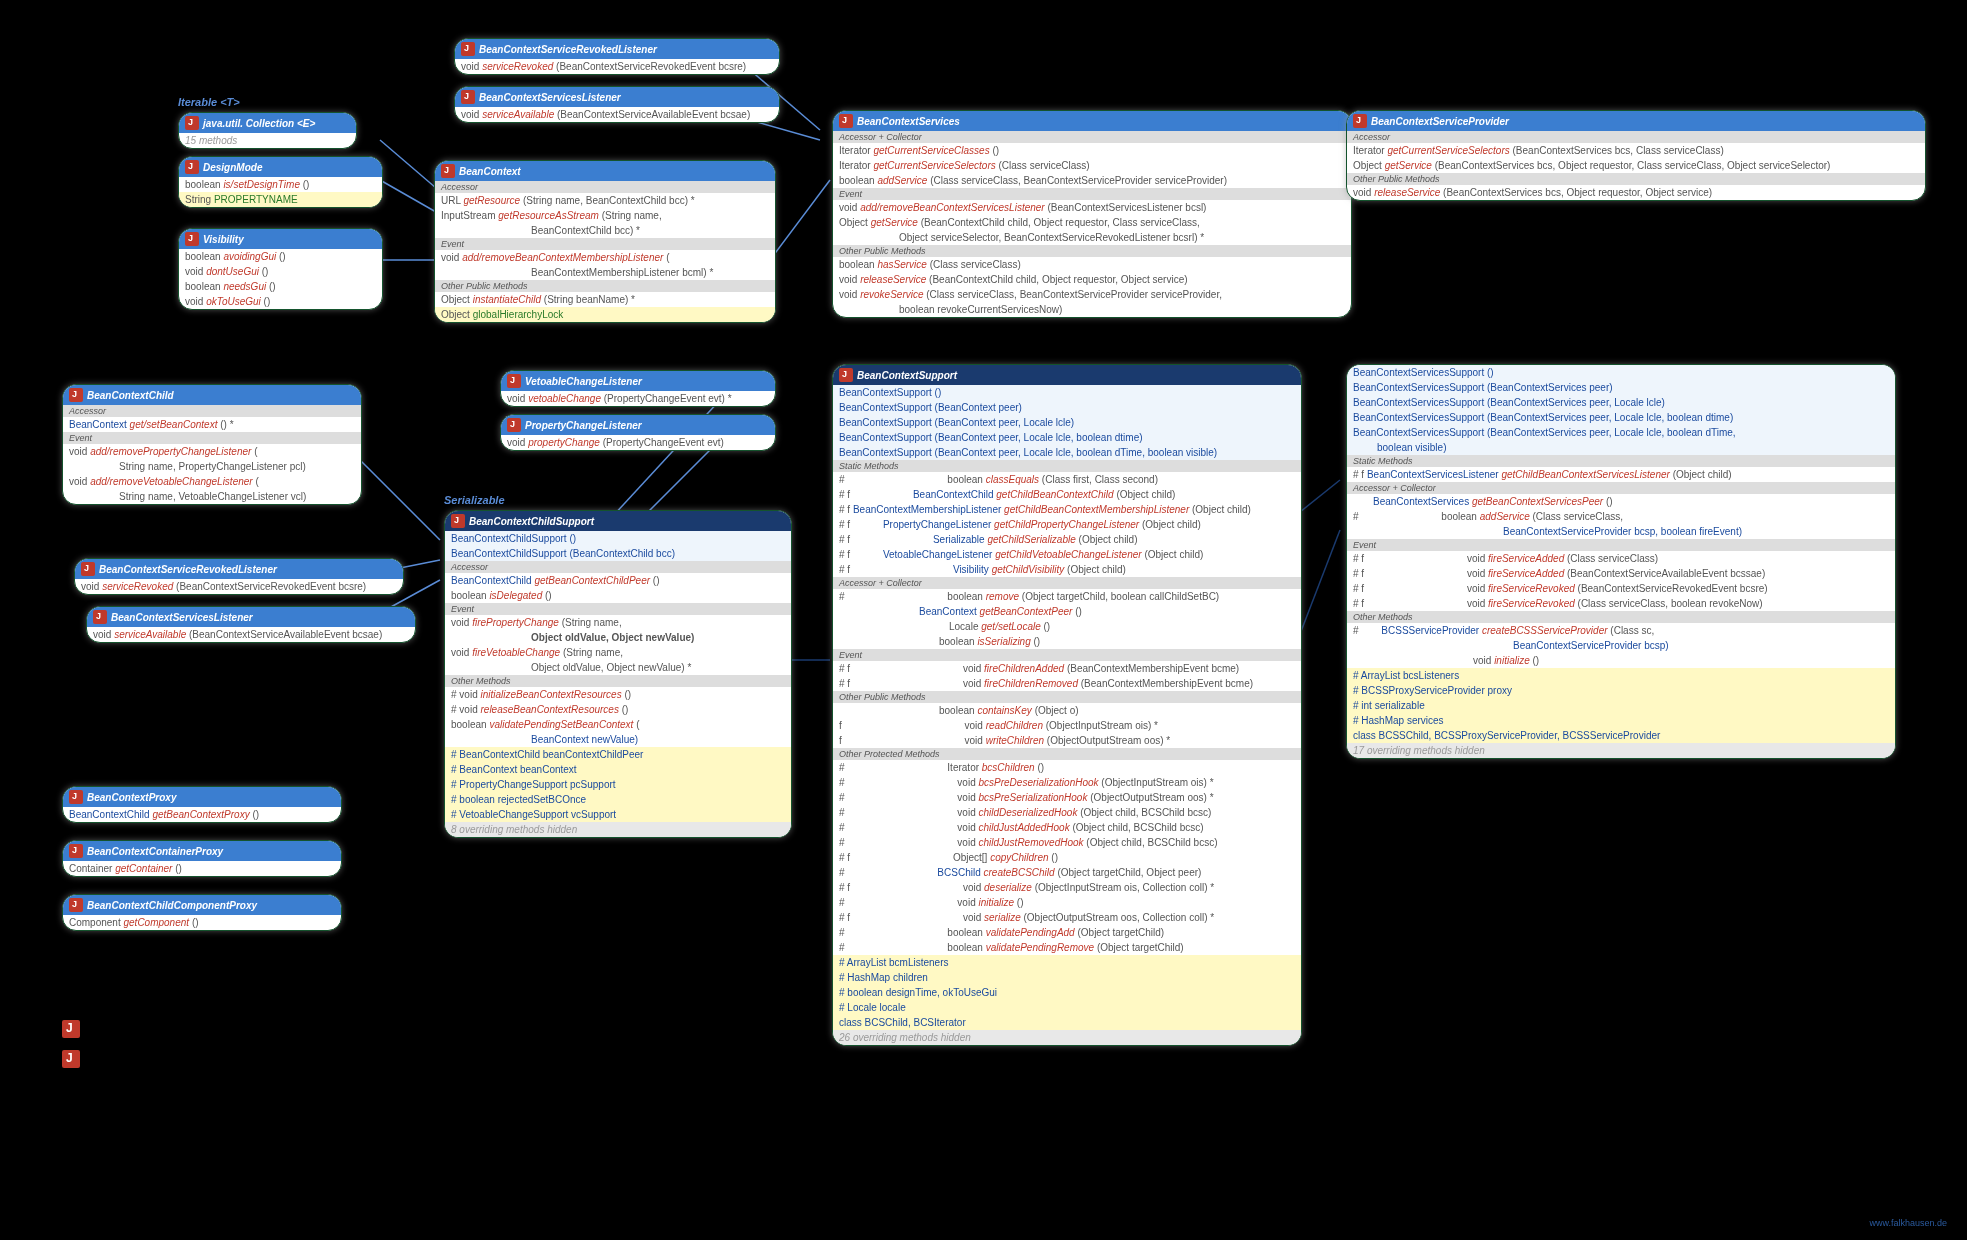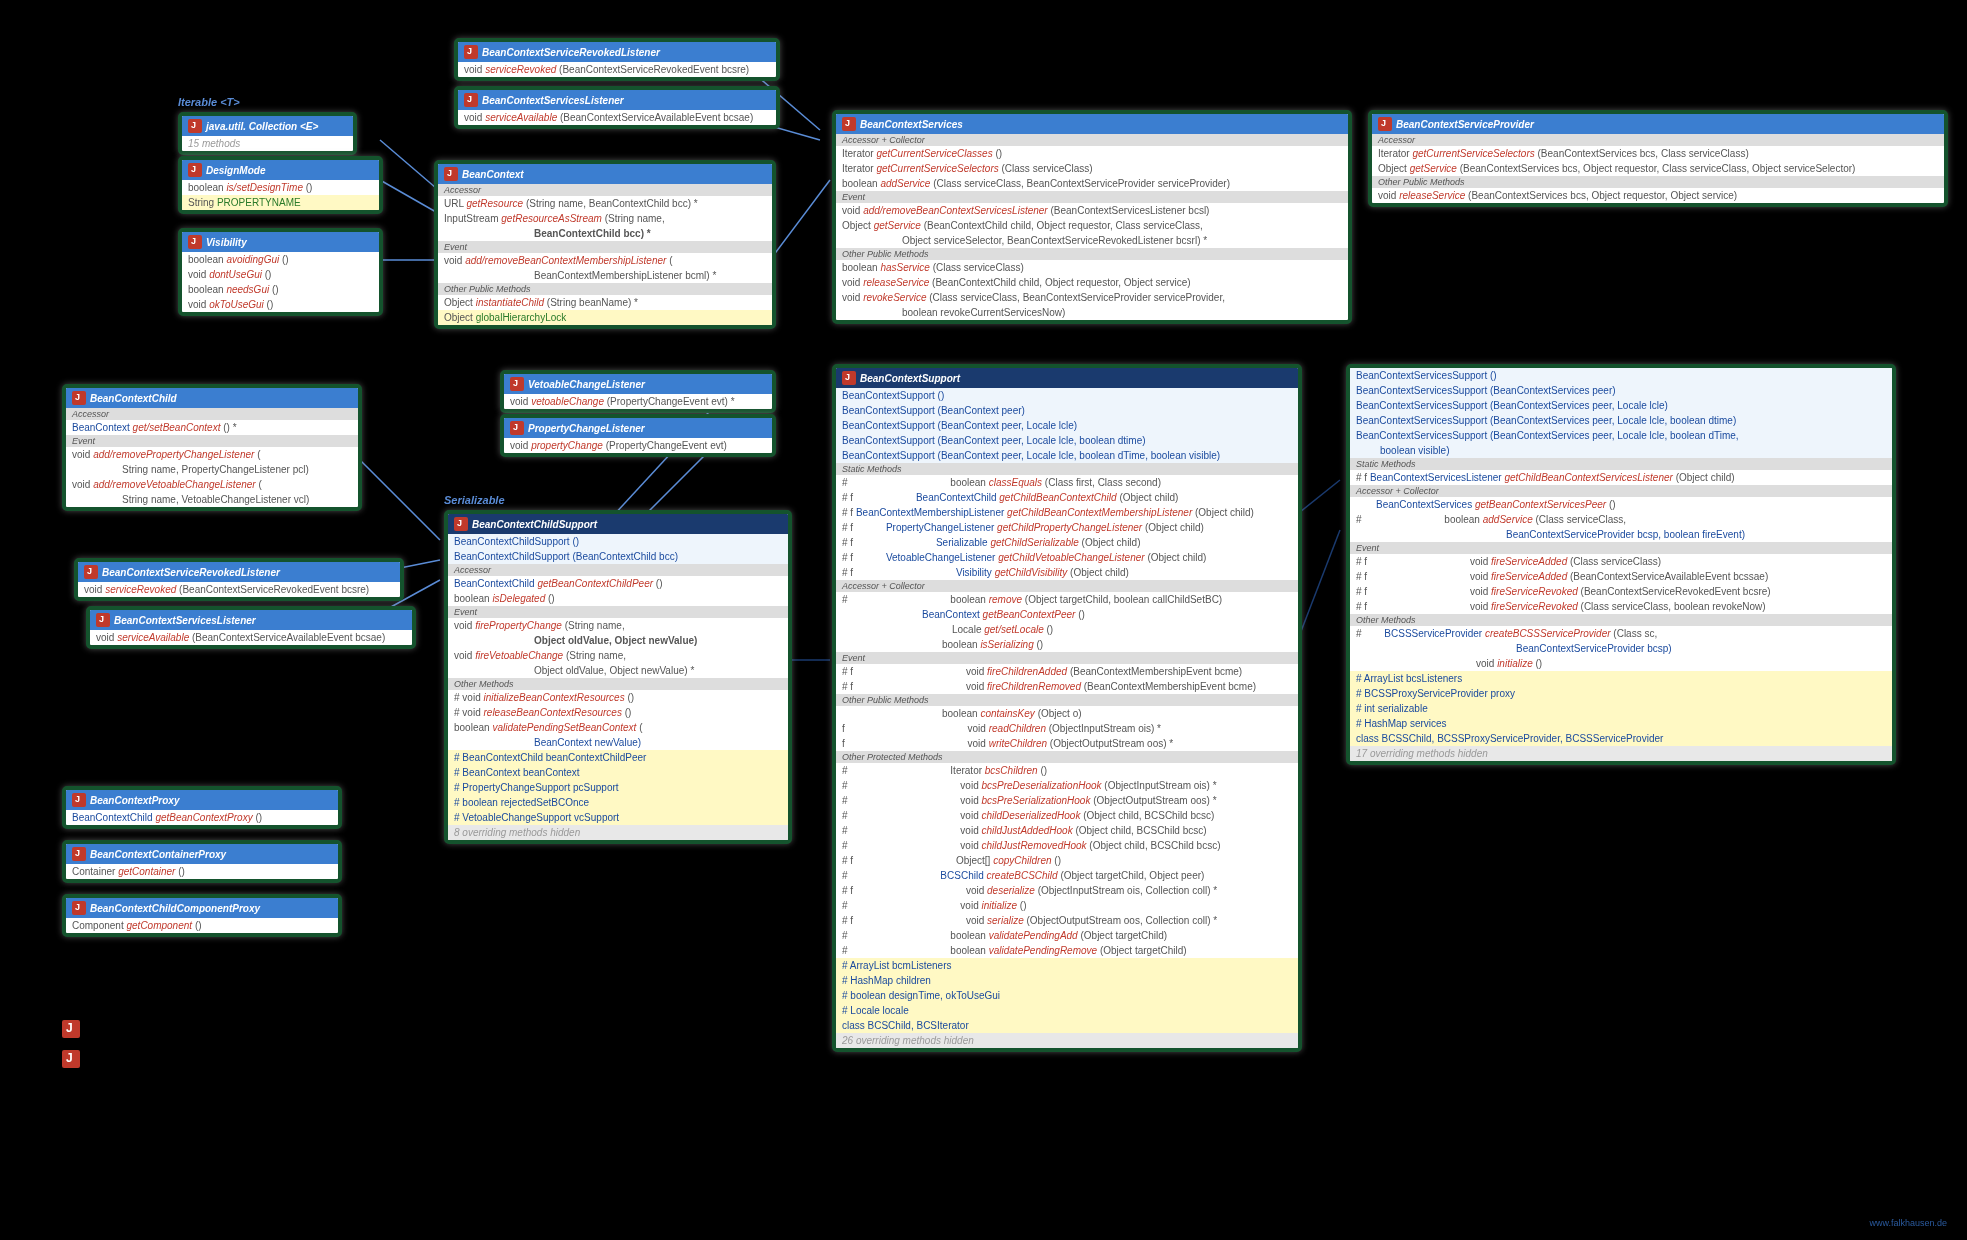--- a/index.html
+++ b/index.html
@@ -9,22 +9,22 @@
     font-family: Arial, sans-serif;
     font-size: 10px;
     width: 1967px;
     height: 1240px;
     position: relative;
     overflow: hidden;
   }
   .box {
     position: absolute;
     background: #fff;
-    border: 4px solid #14532d;
-    border-radius: 5px;
+    border: 1px solid #14532d;
+    border-radius: 14px;
     box-shadow: 0 0 6px rgba(150,150,150,0.5);
     overflow: hidden;
   }
   .hdr {
     padding: 3px 6px;
     font-weight: bold;
     font-style: italic;
     color: #fff;
     display: flex;
     align-items: center;
@@ -173,21 +173,21 @@
 </div>
 
 <div class="box" style="left:434px; top:160px; width:342px;">
   <div class="hdr hdr-blue">
       <span class="icon"></span>
       <span>BeanContext</span>
     </div>
   <div class="section">Accessor</div>
   <div class="row"><span class="t-type">URL</span> <span class="t-method">getResource</span> <span class="t-param">(String name, BeanContextChild bcc) *</span></div>
   <div class="row"><span class="t-type">InputStream</span> <span class="t-method">getResourceAsStream</span> <span class="t-param">(String name,</span></div>
-  <div class="row"><span class="t-param" style="padding-left:90px;font-weight:bold;">BeanContextChild bcc) *</span></div>
+  <div class="row"><span class="t-param" style="padding-left:90px;">BeanContextChild bcc) *</span></div>
   <div class="section">Event</div>
   <div class="row"><span class="t-type">void</span> <span class="t-method">add/removeBeanContextMembershipListener</span> <span class="t-param">(</span></div>
   <div class="row"><span class="t-param" style="padding-left:90px;">BeanContextMembershipListener bcml) *</span></div>
   <div class="section">Other Public Methods</div>
   <div class="row"><span class="t-type">Object</span> <span class="t-method">instantiateChild</span> <span class="t-param">(String beanName) *</span></div>
   <div class="row yellow"><span class="t-type">Object</span> <span class="t-kw">globalHierarchyLock</span></div>
 </div>
 
 <div class="box" style="left:500px; top:370px; width:276px;">
   <div class="hdr hdr-blue">
@@ -302,21 +302,21 @@
   <div class="row"><span class="t-type">void</span> <span class="t-method">add/removeBeanContextServicesListener</span> <span class="t-param">(BeanContextServicesListener bcsl)</span></div>
   <div class="row"><span class="t-type">Object</span> <span class="t-method">getService</span> <span class="t-param">(BeanContextChild child, Object requestor, Class serviceClass,</span></div>
   <div class="row"><span class="t-param" style="padding-left:60px;">Object serviceSelector, BeanContextServiceRevokedListener bcsrl) *</span></div>
   <div class="section">Other Public Methods</div>
   <div class="row"><span class="t-type">boolean</span> <span class="t-method">hasService</span> <span class="t-param">(Class serviceClass)</span></div>
   <div class="row"><span class="t-type">void</span> <span class="t-method">releaseService</span> <span class="t-param">(BeanContextChild child, Object requestor, Object service)</span></div>
   <div class="row"><span class="t-type">void</span> <span class="t-method">revokeService</span> <span class="t-param">(Class serviceClass, BeanContextServiceProvider serviceProvider,</span></div>
   <div class="row"><span class="t-param" style="padding-left:60px;">boolean revokeCurrentServicesNow)</span></div>
 </div>
 
-<div class="box" style="left:1346px; top:110px; width:580px;margin-left:22px;">
+<div class="box" style="left:1346px; top:110px; width:580px;">
   <div class="hdr hdr-blue">
       <span class="icon"></span>
       <span>BeanContextServiceProvider</span>
     </div>
   <div class="section">Accessor</div>
   <div class="row"><span class="t-type">Iterator</span> <span class="t-method">getCurrentServiceSelectors</span> <span class="t-param">(BeanContextServices bcs, Class serviceClass)</span></div>
   <div class="row"><span class="t-type">Object</span> <span class="t-method">getService</span> <span class="t-param">(BeanContextServices bcs, Object requestor, Class serviceClass, Object serviceSelector)</span></div>
   <div class="section">Other Public Methods</div>
   <div class="row"><span class="t-type">void</span> <span class="t-method">releaseService</span> <span class="t-param">(BeanContextServices bcs, Object requestor, Object service)</span></div>
 </div>

